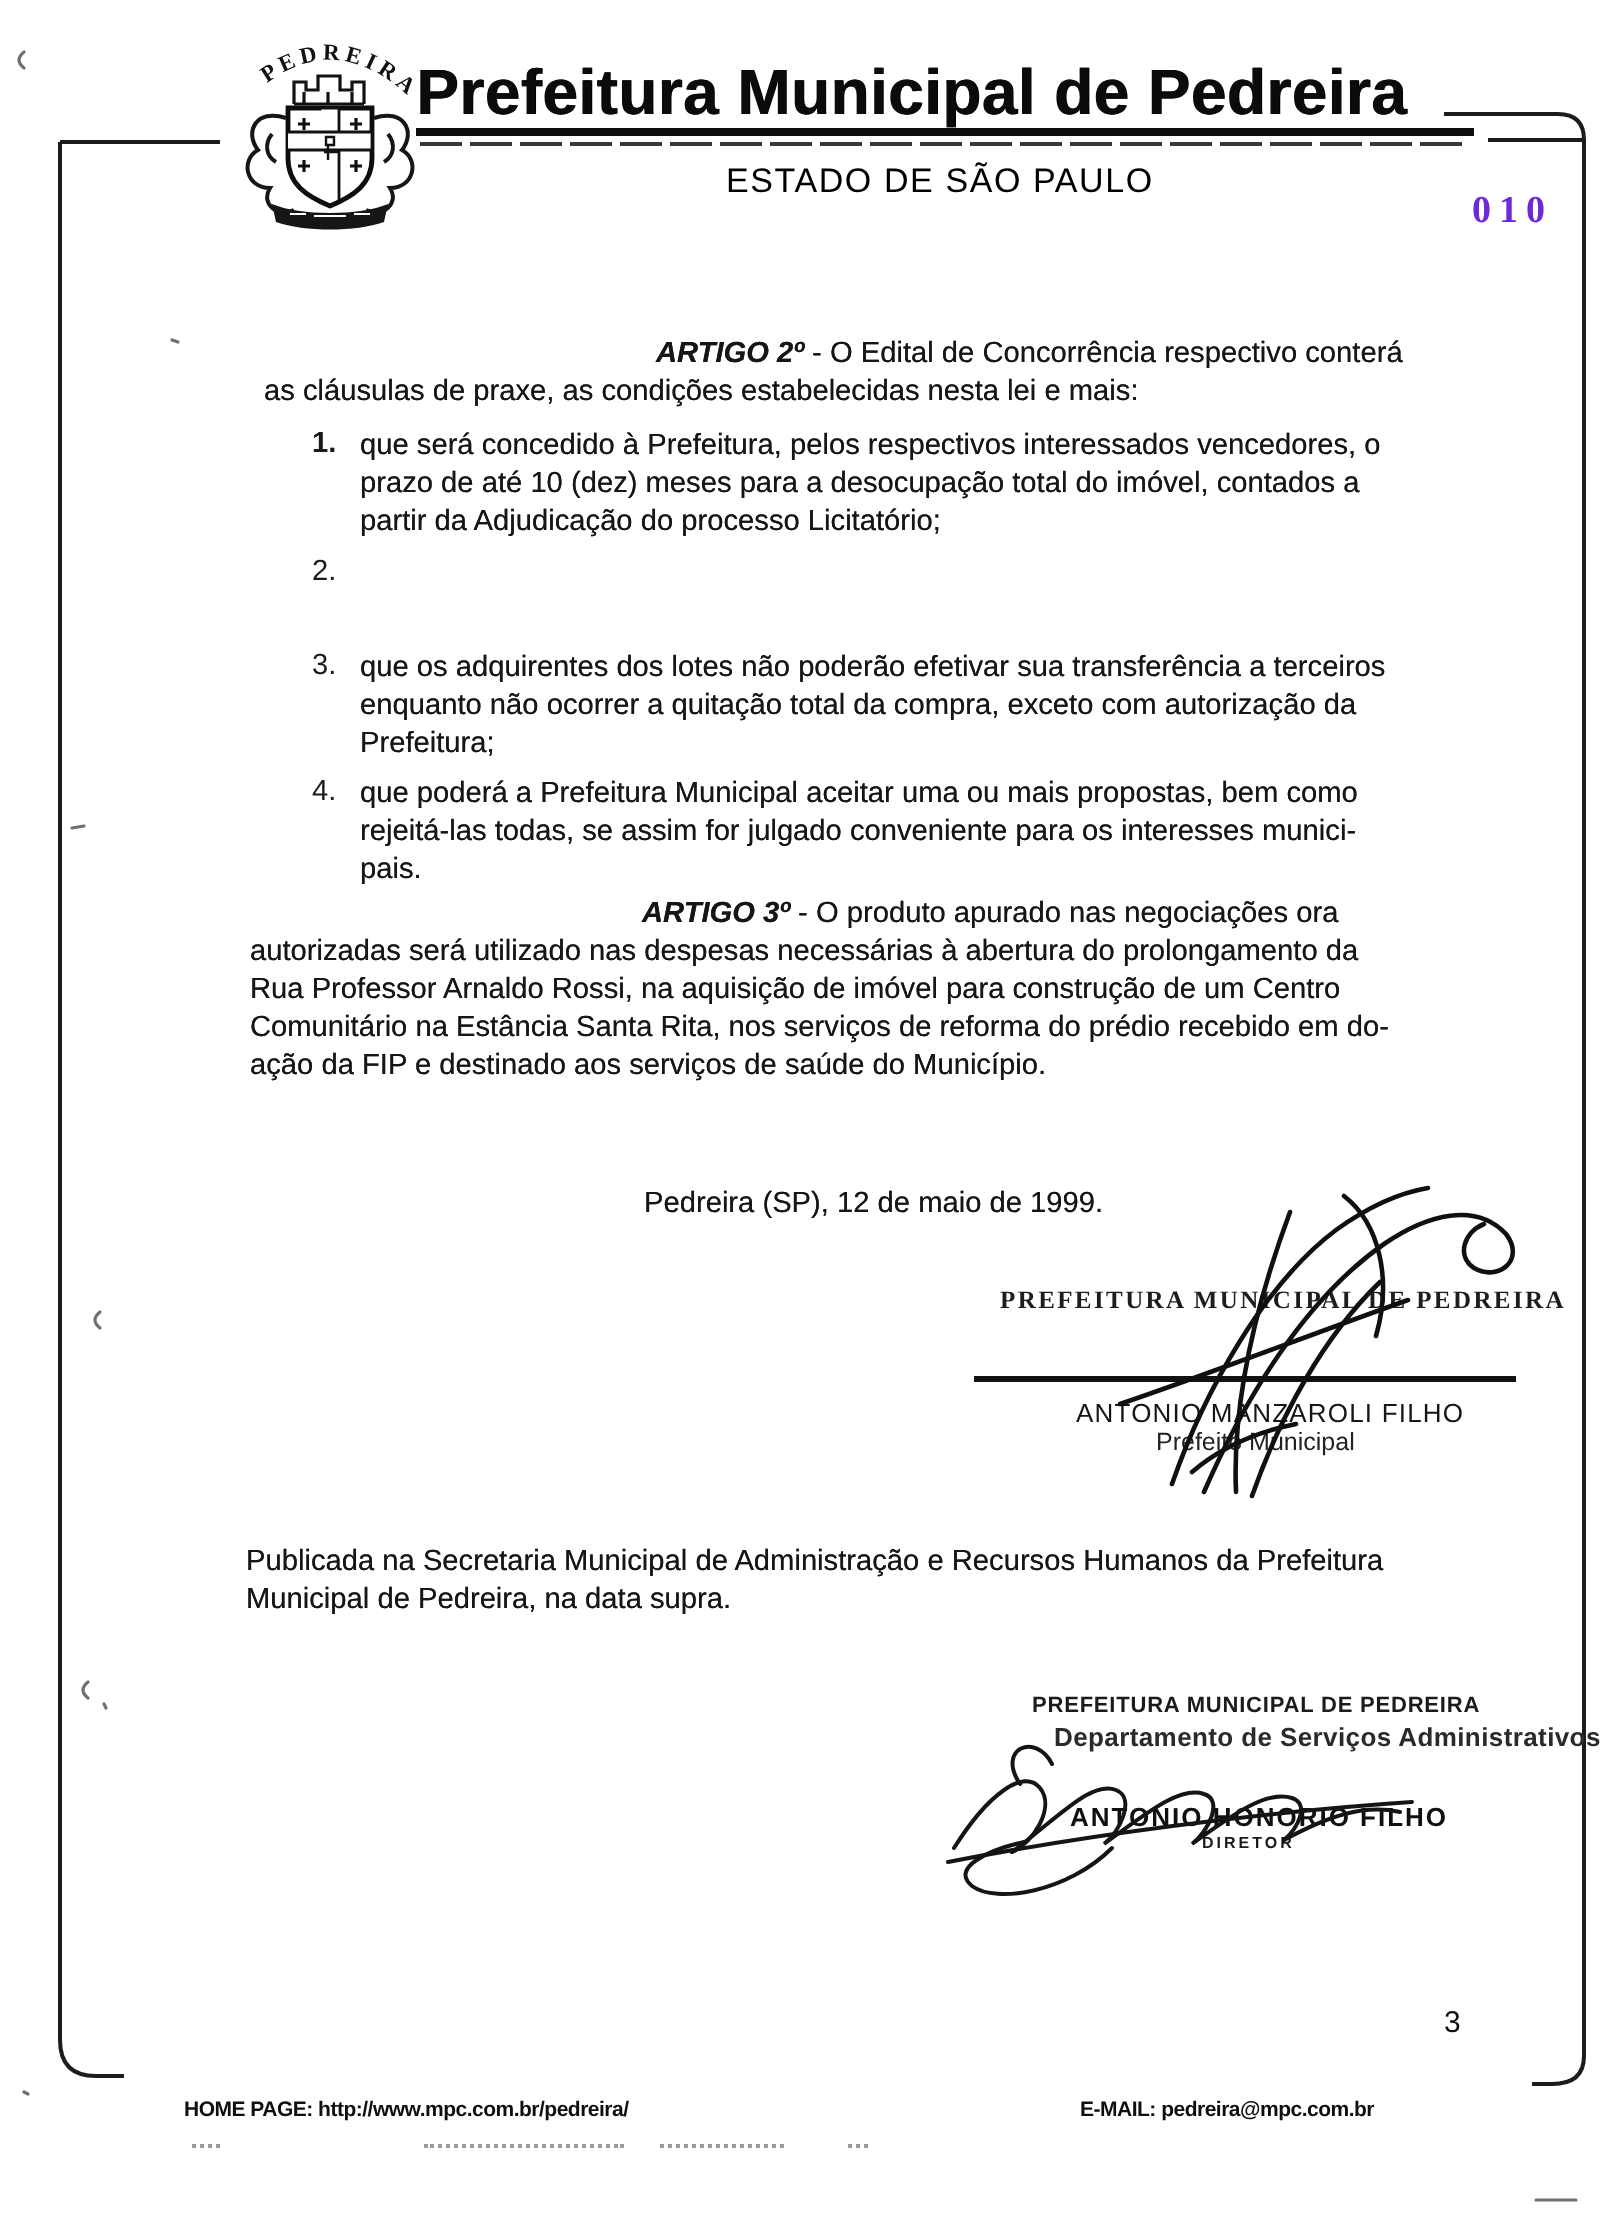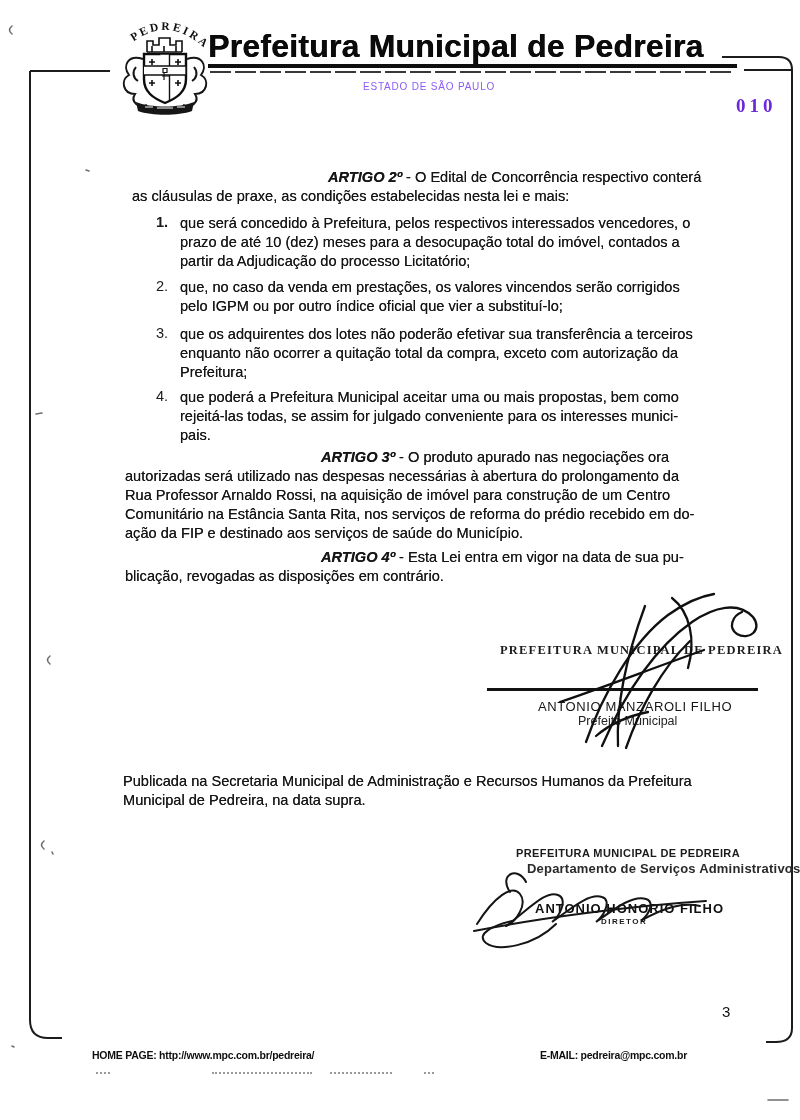--- a/index.html
+++ b/index.html
@@ -5,21 +5,21 @@
   html,body{margin:0;padding:0;background:#ffffff;}
   .doc{position:relative;width:800px;height:1120px;background:#fff;overflow:hidden;
        font-family:"Liberation Sans",sans-serif;color:#1a1a1a;}
   .abs{position:absolute;}
   .pre{white-space:pre-line;}
   .body-text{font-size:14.6px;line-height:19px;color:#161616;text-shadow:0 0 .3px #333;}
   .z1{z-index:1;}
   
   .title{font-weight:bold;font-size:32px;letter-spacing:.2px;color:#0b0b0b;white-space:nowrap;
          text-shadow:.4px 0 0 #000;}
-  .subtitle{font-size:10px;letter-spacing:.8px;color:#8b5cf6;}
+  .subtitle{font-size:17px;letter-spacing:.8px;color:#000000;}
   .rule-main{background:#0e0e0e;}
   .rule-broken{background:repeating-linear-gradient(90deg,#383838 0 21px,rgba(0,0,0,0) 21px 25px);}
   .stamp-number{font-family:Liberation Serif, serif;font-weight:bold;font-size:19px;
                 letter-spacing:4px;color:#6d28d9;}
   
   .indent{text-indent:196px;}
   .artigo-label{font-weight:bold;font-style:italic;}
   .list-item{position:absolute;left:180px;width:540px;}
   .num{position:absolute;left:-24px;top:0;font-weight:bold;font-size:14.6px;}
   .num-plain{font-weight:normal;}
@@ -112,45 +112,42 @@
 as cláusulas de praxe, as condições estabelecidas nesta lei e mais:</span></p>
 
   <div class="list-item z1" style="top:214px;">
     <span class="num">1.</span>
     <span class="body-text pre">que será concedido à Prefeitura, pelos respectivos interessados vencedores, o
 prazo de até 10 (dez) meses para a desocupação total do imóvel, contados a
 partir da Adjudicação do processo Licitatório;</span>
   </div>
   <div class="list-item z1" style="top:278px;">
     <span class="num num-plain">2.</span>
-    <span class="body-text pre">que, no caso da venda em prestações, os valores vincendos serão corrigidos
-pelo IGPM ou por outro índice oficial que vier a substituí-lo;</span>
   </div>
   <div class="list-item z1" style="top:325px;">
     <span class="num num-plain">3.</span>
     <span class="body-text pre">que os adquirentes dos lotes não poderão efetivar sua transferência a terceiros
 enquanto não ocorrer a quitação total da compra, exceto com autorização da
 Prefeitura;</span>
   </div>
   <div class="list-item z1" style="top:388px;">
     <span class="num num-plain">4.</span>
     <span class="body-text pre">que poderá a Prefeitura Municipal aceitar uma ou mais propostas, bem como
 rejeitá-las todas, se assim for julgado conveniente para os interesses munici-
 pais.</span>
   </div>
 
   <p class="abs body-text pre indent z1" style="left:125px;top:448px;width:596px;margin:0;"><span class="artigo-label">ARTIGO 3º</span><span class="pre"> - O produto apurado nas negociações ora
 autorizadas será utilizado nas despesas necessárias à abertura do prolongamento da
 Rua Professor Arnaldo Rossi, na aquisição de imóvel para construção de um Centro
 Comunitário na Estância Santa Rita, nos serviços de reforma do prédio recebido em do-
 ação da FIP e destinado aos serviços de saúde do Município.</span></p>
 
-  <p class="abs body-text pre indent z1" style="left:125px;top:548px;width:596px;margin:0;"><span class="artigo-label">ARTIGO 4º</span><span class="pre"> - Esta Lei entra em vigor na data de sua pu-
-blicação, revogadas as disposições em contrário.</span></p>
-
+
+  <div class="abs body-text z1" style="left:322px;top:593px;">Pedreira (SP), 12 de maio de 1999.</div>
 
   <div class="abs sig-stamp-serif z1" style="left:500px;top:643px;">PREFEITURA MUNICIPAL DE PEDREIRA</div>
   <div class="abs sig-rule z1" style="left:487px;top:688px;width:271px;height:2.5px;"></div>
   <div class="abs sig-name z1" style="left:538px;top:699px;">ANTONIO MANZAROLI FILHO</div>
   <div class="abs sig-role z1" style="left:578px;top:714px;">Prefeito Municipal</div>
 
   <div class="abs body-text pre z1" style="left:123px;top:772px;width:606px;">Publicada na Secretaria Municipal de Administração e Recursos Humanos da Prefeitura
 Municipal de Pedreira, na data supra.</div>
 
   <div class="abs sig2-stamp1 z1" style="left:516px;top:847px;">PREFEITURA MUNICIPAL DE PEDREIRA</div>

